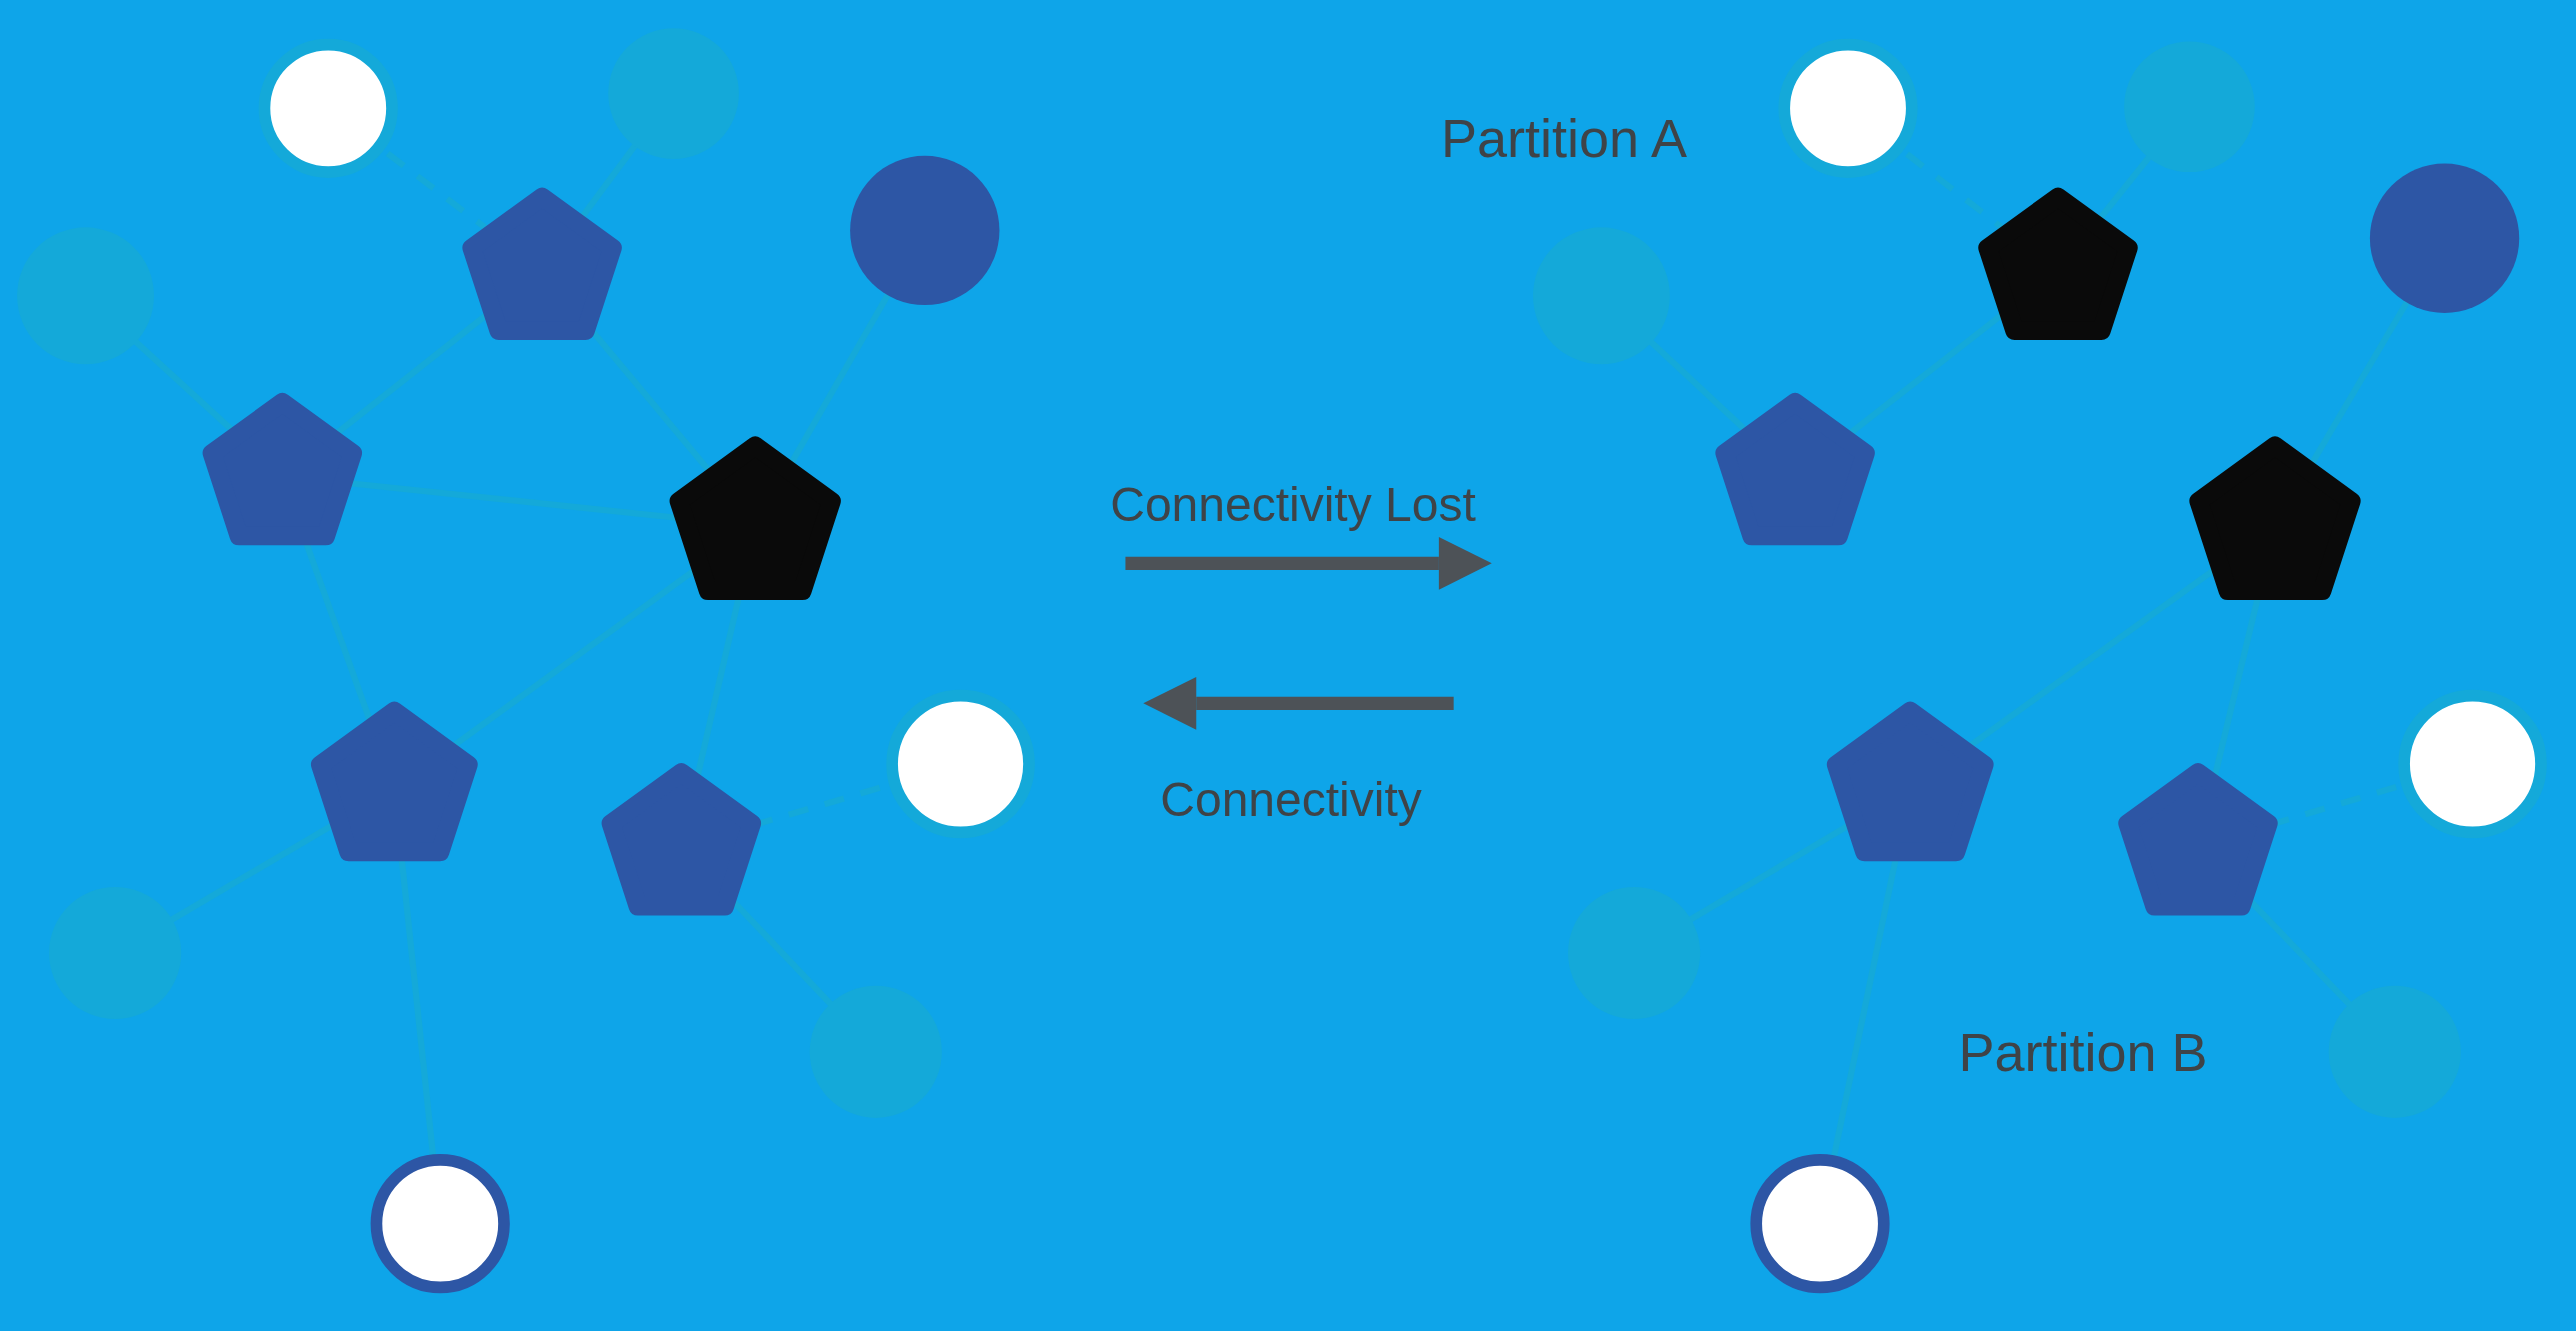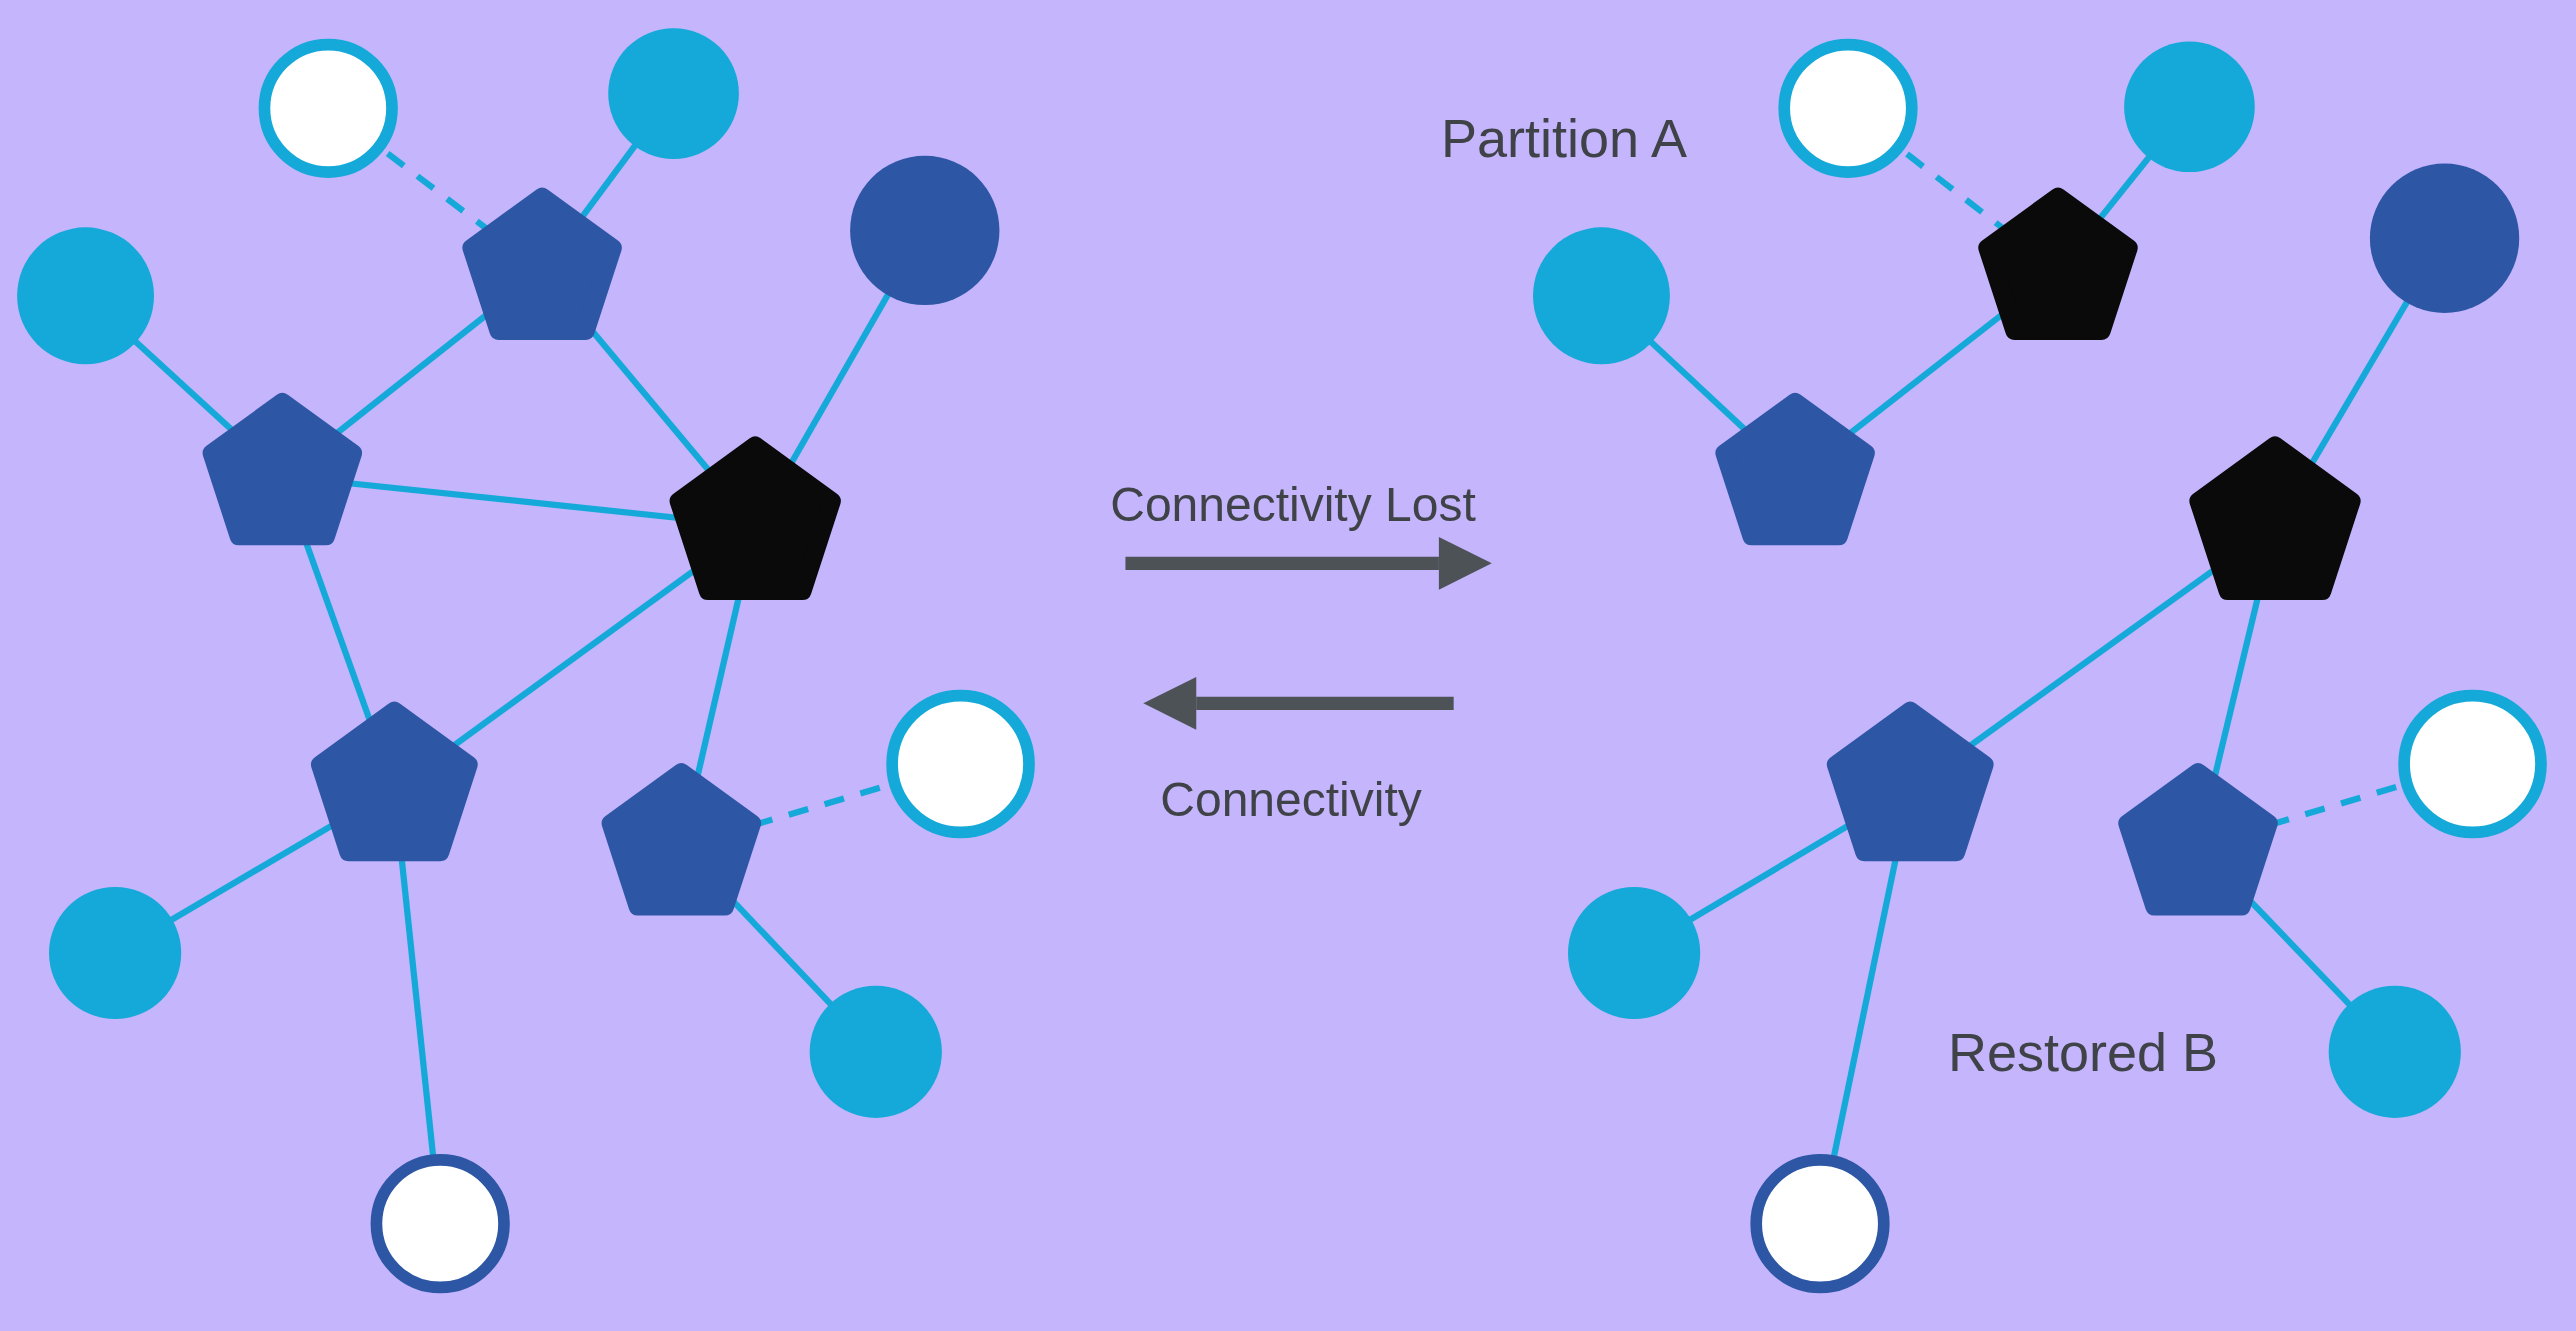--- a/index.html
+++ b/index.html
@@ -1,20 +1,20 @@
 <!DOCTYPE html>
 <html style="font-size:12.4px"><head>
 <meta charset="utf-8">
 <style>
   html,body{margin:0;padding:0;background:#ffffff;}
   #canvas{
     position:relative;
     width:2576px;
     height:1332px;
-    background:#c4b5fd;
+    background:#0ea5e9;
     overflow:hidden;
     font-family:"Liberation Sans", sans-serif;
   }
   #diagram{position:absolute;left:0;top:0;width:2576px;height:1332px;}
   .label{
     position:absolute;
     transform:translate(-50%,-50%);
     color:#3f4347;
     white-space:nowrap;
     font-family:"Liberation Sans", sans-serif;
@@ -83,21 +83,21 @@
       <circle cx="3079" cy="1352" r="85" fill="#14a9d9"></circle>
       <circle cx="2340" cy="1573" r="82" fill="#ffffff" stroke="#2d56a5" stroke-width="15"></circle>
       <line x1="1447" y1="724" x2="1850" y2="724" stroke="#4d5257" stroke-width="17"></line>
       <polygon points="1850,690 1850,758 1918,724" fill="#4d5257"></polygon>
       <line x1="1869" y1="904" x2="1538" y2="904" stroke="#4d5257" stroke-width="17"></line>
       <polygon points="1538,870 1538,938 1470,904" fill="#4d5257"></polygon>
     </svg>
 
   <div class="label" id="label-partition-a">Partition A</div>
 
-  <div class="label" id="label-partition-b">Restored B</div>
+  <div class="label" id="label-partition-b">Partition B</div>
 
   <div class="label" id="label-lost">Connectivity Lost</div>
 
   <div class="label" id="label-restored">
     <span>Connectivity</span>
   </div>
 
 </div>
 
 

